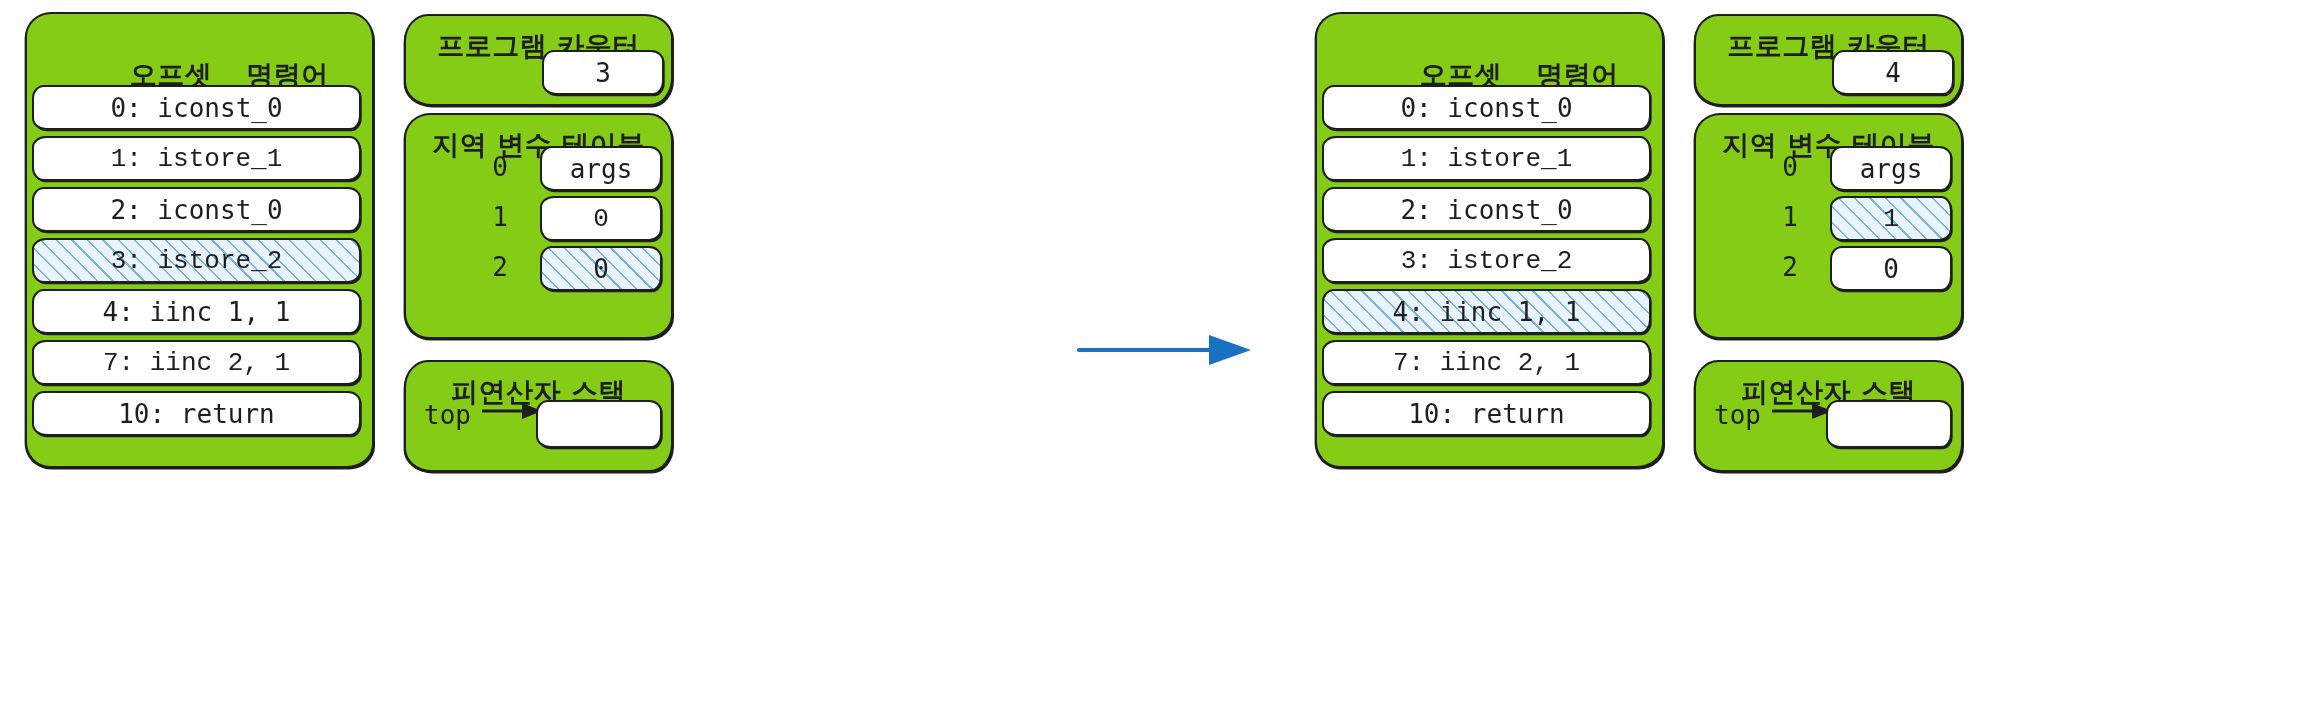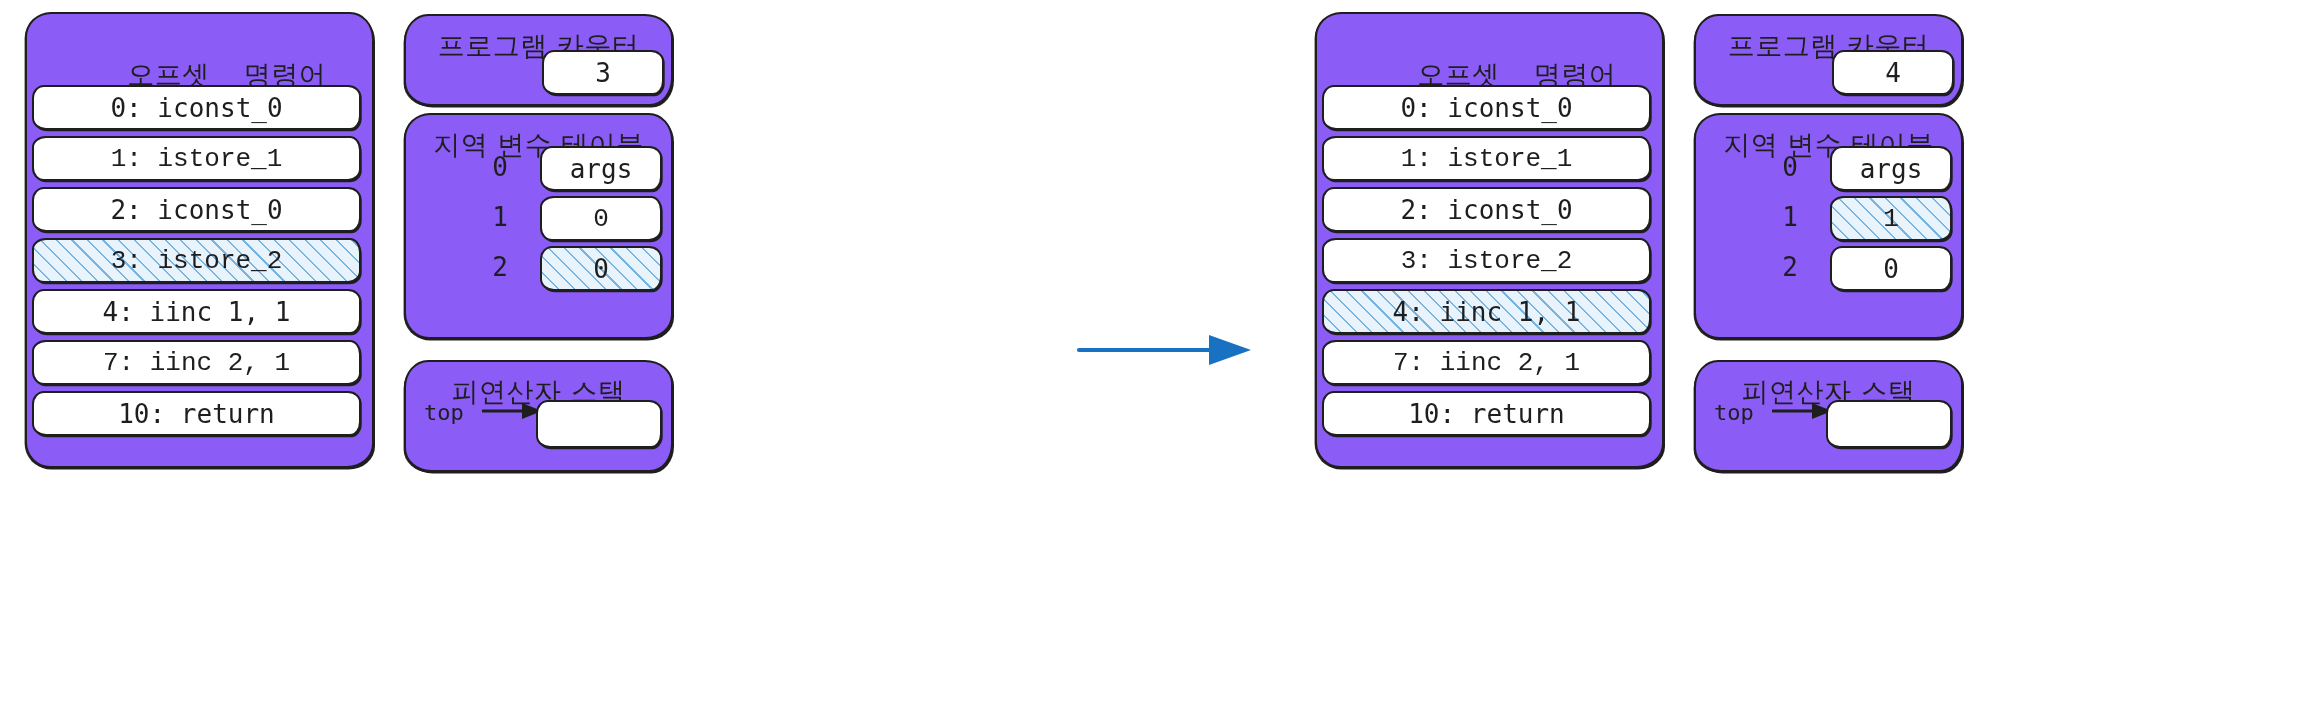--- a/index.html
+++ b/index.html
@@ -8,22 +8,23 @@
     font-family:"DejaVu Sans", sans-serif;
     color:#1e1e1e;
   }
   .stage{position:absolute;inset:0;}
 
   
   .panel{
     position:absolute;
     border:2.6px solid #1e1e1e;
     border-radius:26px 24px 27px 25px/25px 27px 24px 26px;
-    background:#8b5cf6;
+    background:#84cc16;
     box-shadow:1.6px 2.2px 0 -0.6px #1e1e1e, -1.3px 1.5px 0 -0.9px #2b2b2b;
+    font-weight:bold;
   }
   .panel.sketch2{
     border-radius:24px 28px 23px 27px/27px 23px 28px 24px;
   }
   .panel-title{
     position:absolute;left:0;right:0;top:12px;
     text-align:center;
     font-size:27px;
     letter-spacing:0.5px;
     color:#1e1e1e;
@@ -62,21 +63,21 @@
     font-family:"DejaVu Sans Mono","Liberation Mono",monospace;
     font-size:26px;
     color:#1e1e1e;
     text-align:right;
     line-height:1;
   }
 
   .stack-top-label{
     position:absolute;
     font-family:"DejaVu Sans Mono","Liberation Mono",monospace;
-    font-size:22px;color:#1e1e1e;
+    font-size:26px;color:#1e1e1e;
   }
   .stack-arrow{position:absolute;}
 
   .flow-arrow{position:absolute;}
 </style>
 </head>
 <body>
 
 <div class="stage">
 

